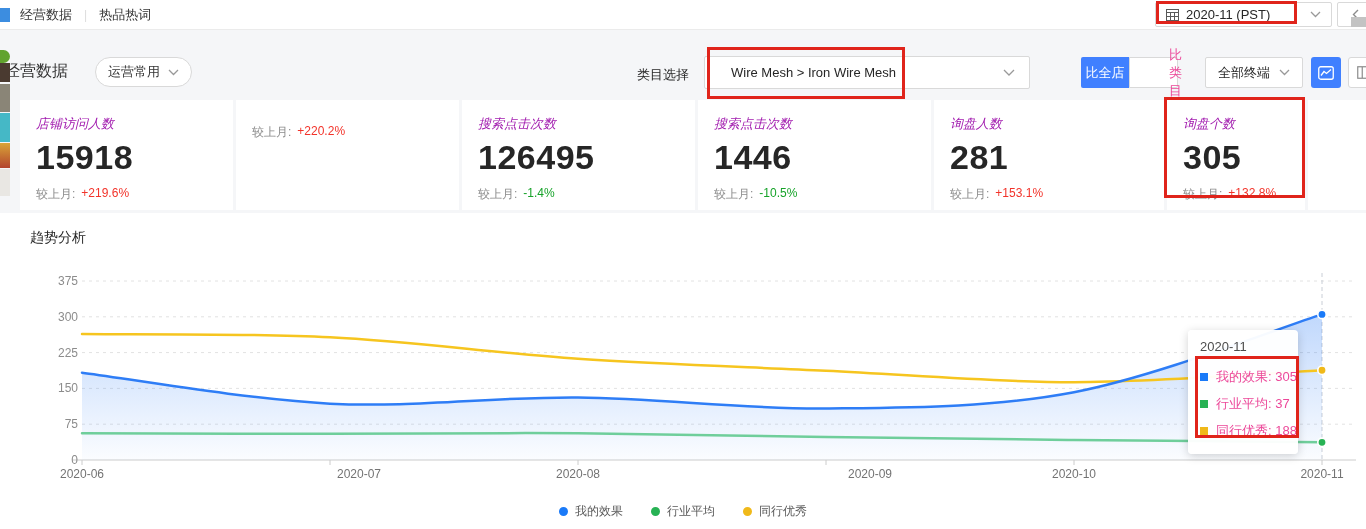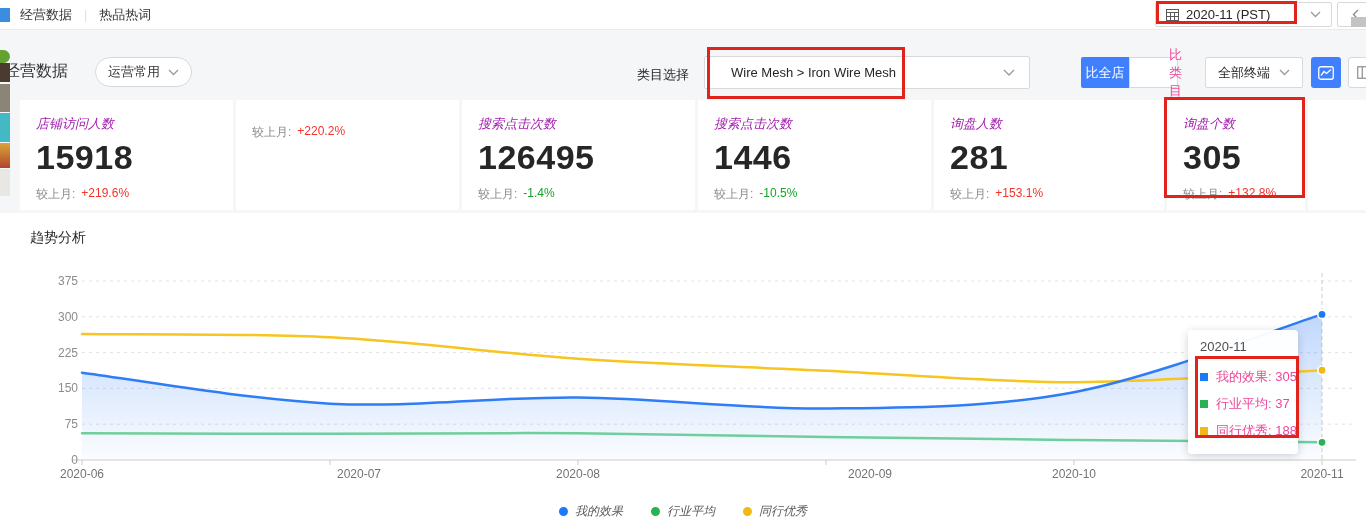--- a/index.html
+++ b/index.html
@@ -52,21 +52,21 @@
   .card .change { font-size:12px; margin-top:9px; color:#8c8c8c; display:flex; gap:6px; }
   .card.up .chg-val { color:#f2332a; }
   .card.down .chg-val { color:#16a329; }
 
   
   .trend-title { position:absolute; left:30px; top:229px; font-size:14px; font-weight:500; color:#262626; }
   #trend-svg { position:absolute; left:0; top:213px; width:1366px; height:316px; }
   .ylab { position:absolute; width:48px; left:30px; text-align:right; font-size:12px; color:#8c8c8c; }
   .xlab { position:absolute; top:467px; transform:translateX(-50%); font-size:12px; color:#737373; }
   #legend { position:absolute; left:0; top:503px; width:1366px; display:flex; justify-content:center; gap:28px; }
-  .legend-item { display:flex; align-items:center; gap:7px; font-size:12px; color:#595959; cursor:pointer;font-style:italic; }
+  .legend-item { display:flex; align-items:center; gap:7px; font-size:12px; color:#595959; cursor:pointer; }
   .legend-dot { width:9px; height:9px; border-radius:50%; }
 
   
   #tooltip { position:absolute; left:1188px; top:330px; width:110px; background:rgba(255,255,255,0.96);
     border-radius:4px; box-shadow:0 2px 10px rgba(0,0,0,0.18); padding:9px 10px 10px 12px; z-index:20; }
   #tooltip .tt-title { font-size:13px; color:#4d4d4d; margin-bottom:9px; }
   .tt-item { display:flex; align-items:center; gap:8px; height:27px; font-size:13px; color:#ec4899; white-space:nowrap; }
   .tt-swatch { width:8px; height:8px; flex:0 0 8px; }
 
   

